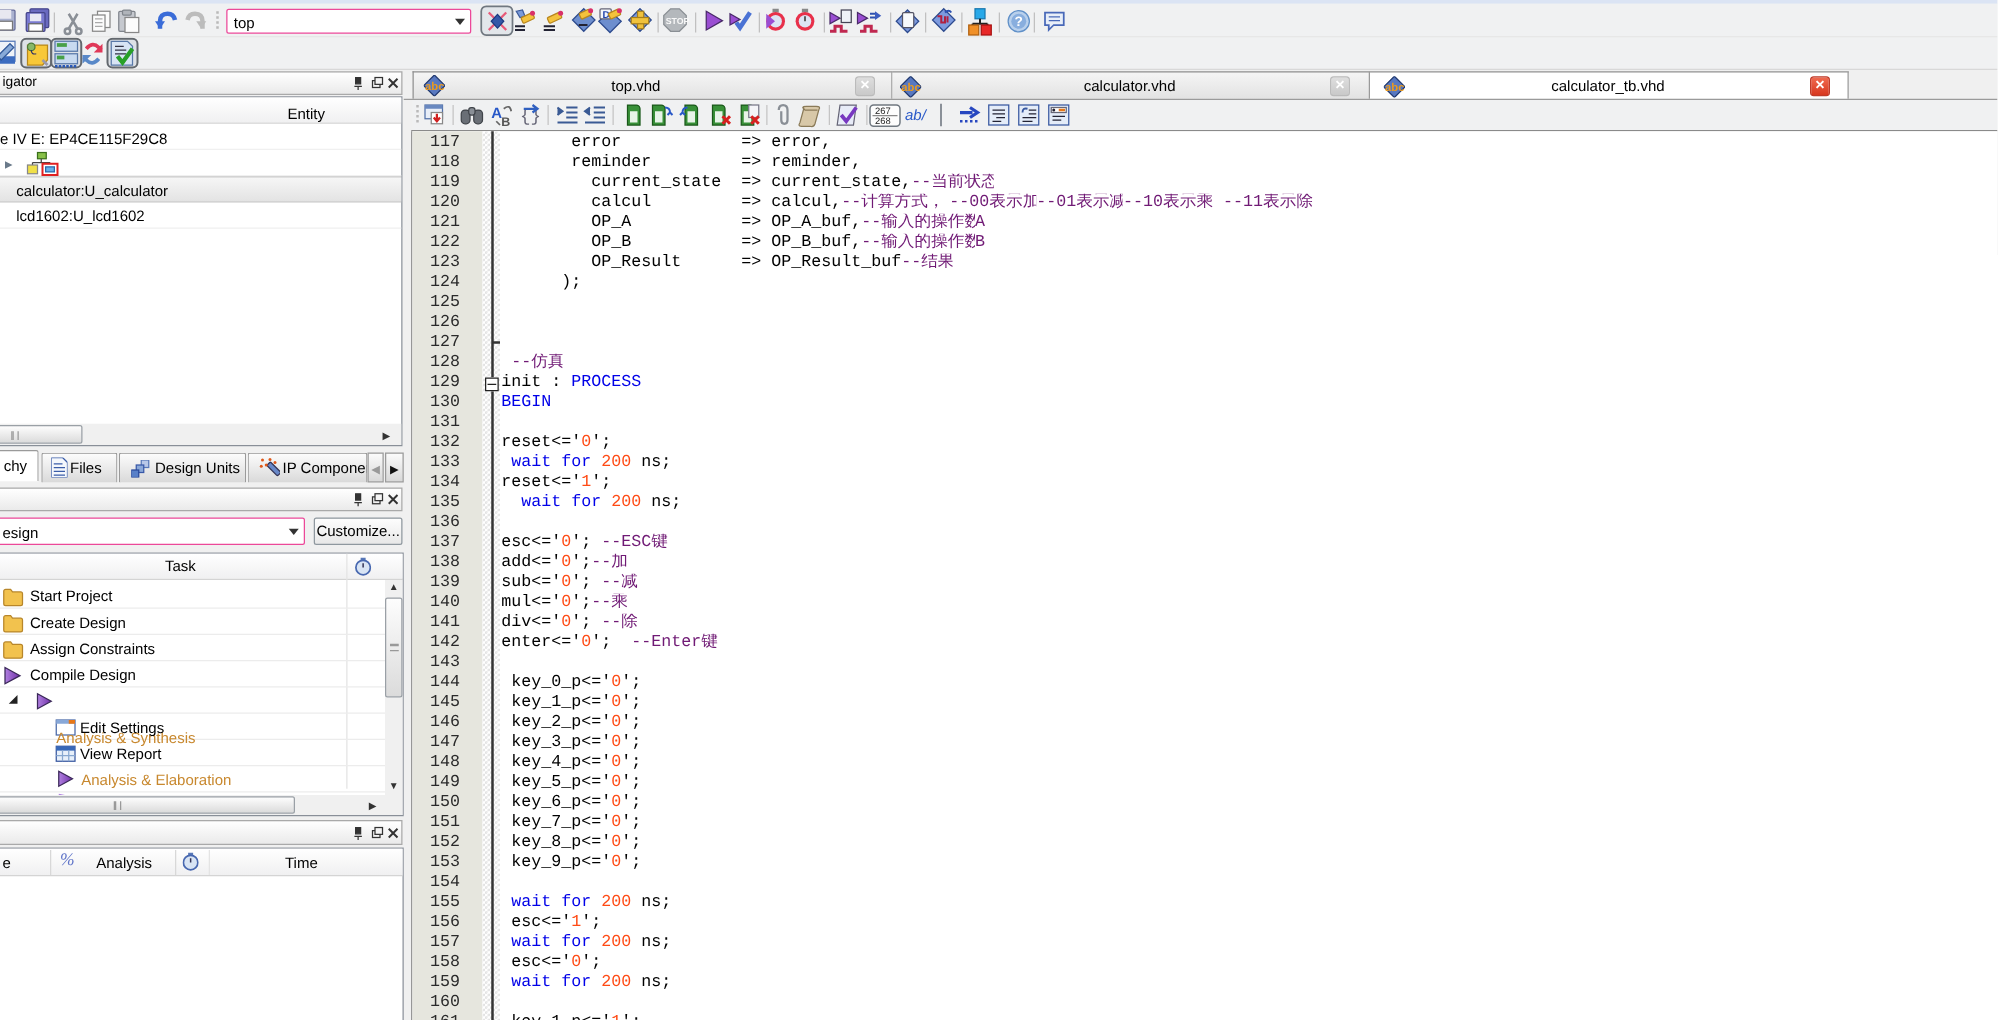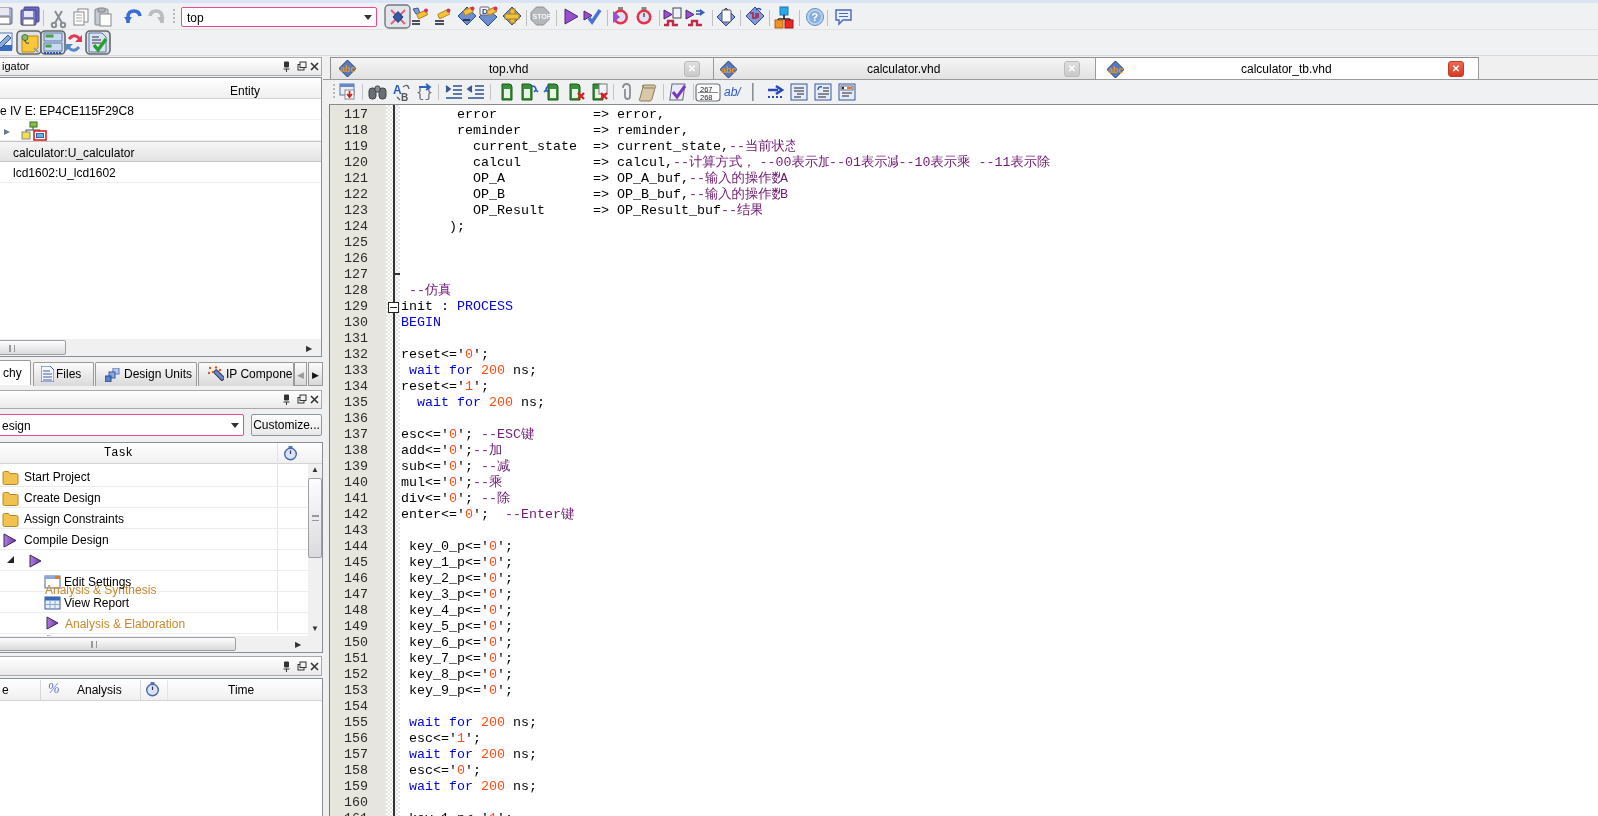--- a/index.html
+++ b/index.html
@@ -374,21 +374,21 @@
     </g>
   </svg>
 <div class="combo abs" style="left:-6px; top:414px; width:250px; height:22px;">
   <span class="txt" style="left:7px; top:4px;">esign</span>
     <span class="arr"></span>
 </div>
 <div class="abs" style="left:251px; top:414px; width:71px; height:22px; background:linear-gradient(#fdfdfd,#e8e8e8); border:1px solid #8f989f; border-radius:2px; font-size:12px; text-align:center; line-height:20px;">Customize...</div>
 
 <div class="panelbody abs" style="left:-2px; top:442px; width:325px; height:211px;"></div>
 <div class="hdr abs" style="left:-1px; top:443px; width:323px; height:21px;"></div>
-<div class="abs ui" style="left:104px; top:446px;font-family:Liberation Mono, monospace;">Task</div>
+<div class="abs ui" style="left:132px; top:446px;">Task</div>
 <svg class="abs" style="left:284px;top:446px;" width="13" height="15">
     <rect x="4.5" y="0" width="4" height="2.5" fill="#5878b8"></rect>
     <circle cx="6.5" cy="8" r="5.8" fill="#d8e4f4" stroke="#4868b0" stroke-width="1.4"></circle>
     <line x1="6.5" y1="8" x2="6.5" y2="4.5" stroke="#335" stroke-width="1.2"></line>
   </svg>
 <div class="abs" style="left:277px; top:443px; width:1px; height:188px; background:#e4e4e4;"></div>
 <div id="taskrows">
 <svg class="abs" style="left:0;top:464px;" width="308" height="172">
  <g stroke="#ececec">
         <line x1="0" y1="22.5" x2="308" y2="22.5"></line>

